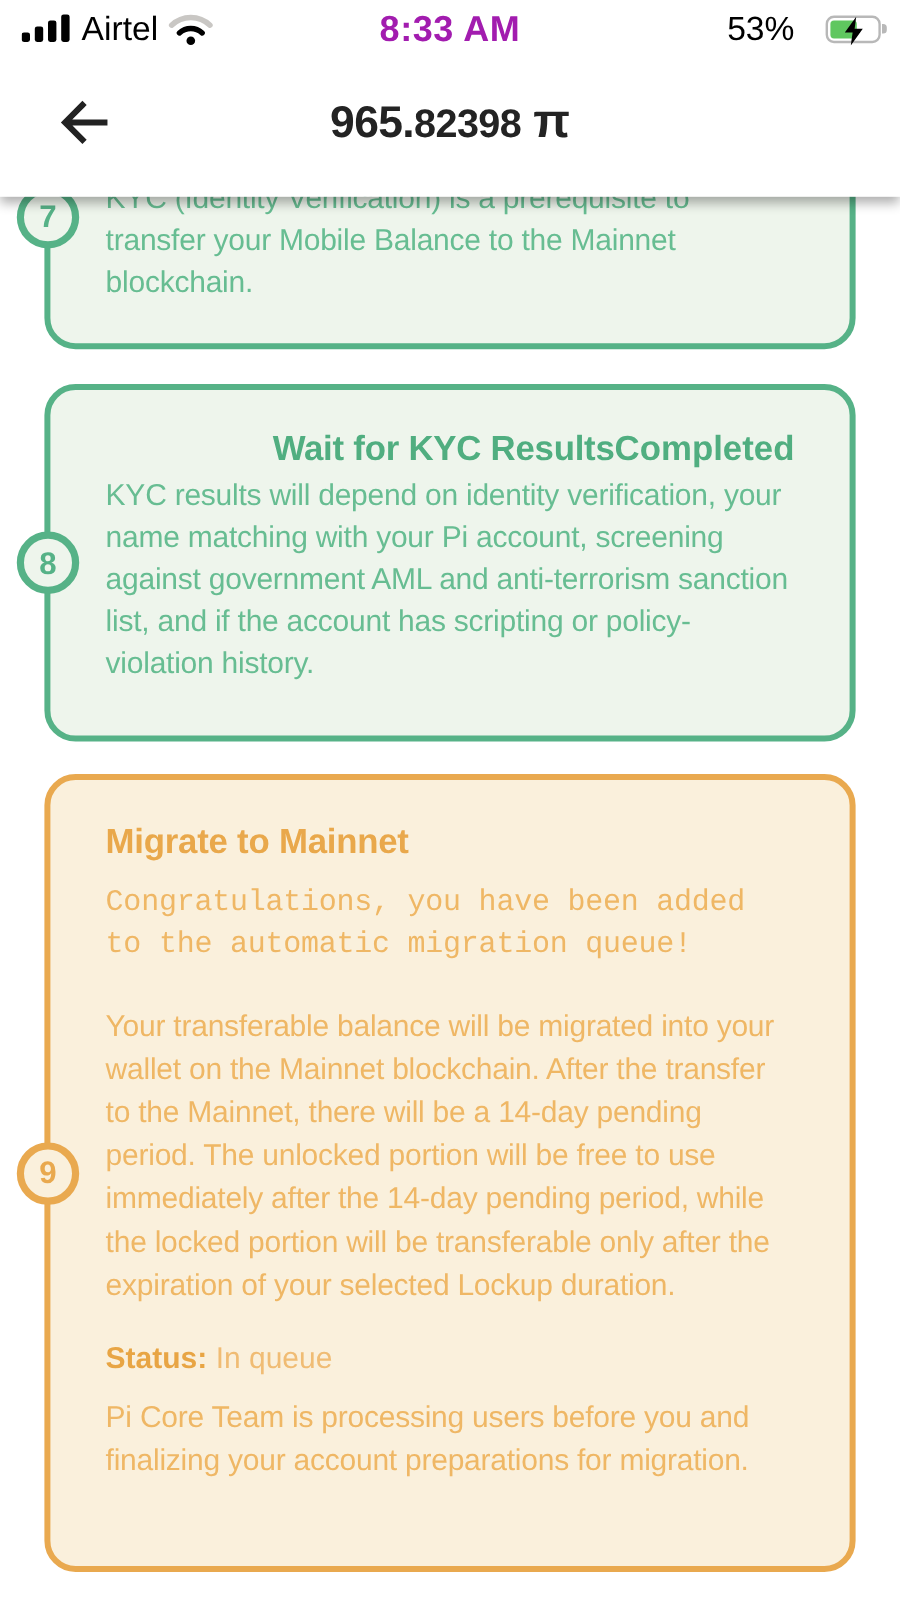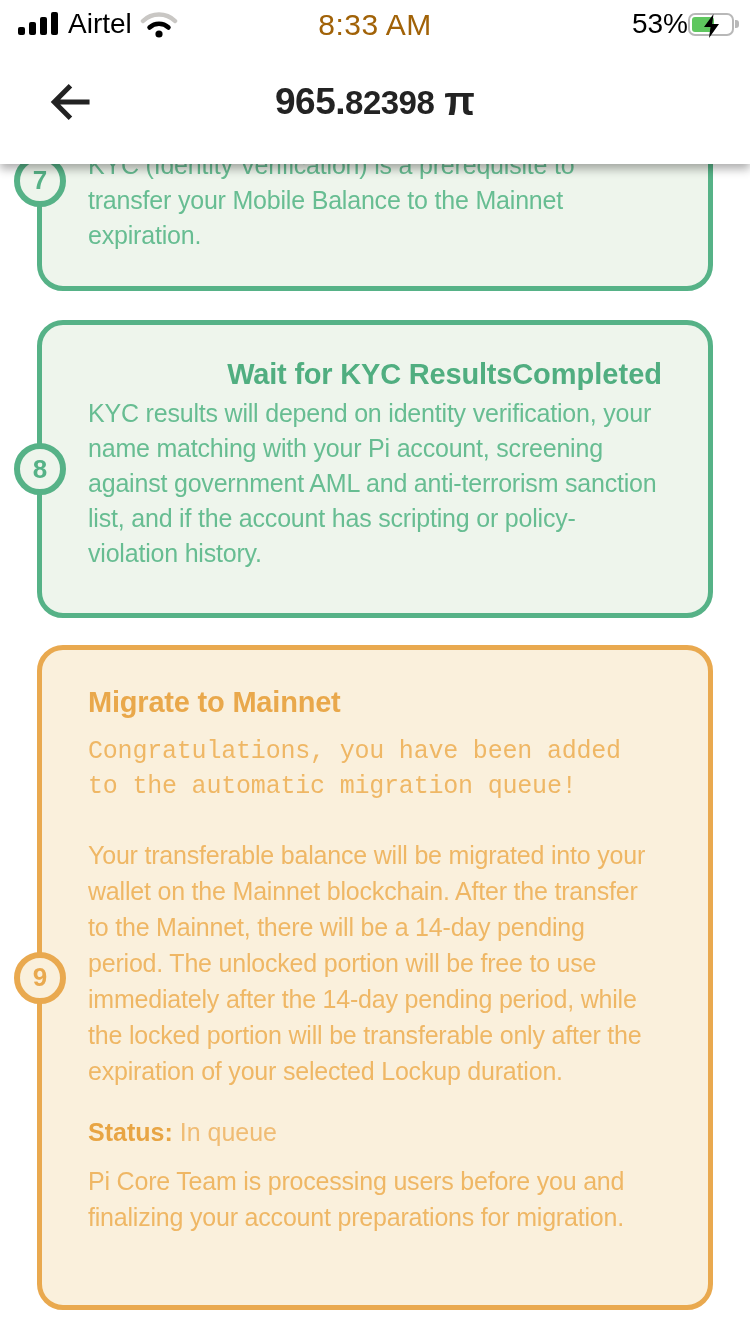--- a/index.html
+++ b/index.html
@@ -15,23 +15,23 @@
     background:#ffffff;z-index:10;
     box-shadow:0 5px 9px rgba(0,0,0,0.32);
   }
   .statusbar{
     position:absolute;top:0;left:0;width:750px;height:55px;
   }
   .sb-left{position:absolute;left:18px;top:8px;display:flex;align-items:center;gap:8px;}
   .sb-carrier{font-size:28px;color:#000;}
   .sb-time{
     position:absolute;top:8px;left:0;width:750px;text-align:center;
-    font-size:30px;font-weight:400;color:#a16207;letter-spacing:.5px;
+    font-size:30px;font-weight:700;color:#a21caf;letter-spacing:.5px;
   }
-  .sb-right{position:absolute;right:16px;top:8px;display:flex;align-items:center;gap:0;}
+  .sb-right{position:absolute;right:16px;top:8px;display:flex;align-items:center;gap:26px;}
   .sb-percent{font-size:28px;color:#000;}
   .battery{position:relative;width:46px;height:23px;border:2.5px solid #b8b8b8;border-radius:7px;box-sizing:border-box;}
   .battery::after{content:"";position:absolute;right:-7px;top:5px;width:4px;height:8px;background:#b8b8b8;border-radius:0 3px 3px 0;}
   .battery-fill{position:absolute;left:2px;top:2px;bottom:2px;border-radius:3px;background:#5fc75f;}
   .bolt{position:absolute;left:13px;top:-1px;z-index:2;}
   
   .header{position:absolute;top:55px;left:0;width:750px;height:93px;}
   .back-btn{position:absolute;left:46px;top:24px;width:48px;height:46px;display:flex;align-items:center;justify-content:center;cursor:pointer;}
   .balance{
     position:absolute;left:0;top:0;width:750px;height:93px;
@@ -81,21 +81,21 @@
 </style>
 </head>
 <body>
 
 <div class="screen">
 
   <div class="content">
 
     <div class="card green" id="card7">
       <div class="num-circle">7</div>
-      <div class="card-body">KYC (Identity Verification) is a prerequisite to transfer your Mobile Balance to the Mainnet expiration.</div>
+      <div class="card-body">KYC (Identity Verification) is a prerequisite to transfer your Mobile Balance to the Mainnet blockchain.</div>
     </div>
 
     <div class="card green" id="card8">
       <div class="num-circle">8</div>
       <div class="card-title-row">
         <div class="card-title">Wait for KYC Results</div>
         <div class="card-status">Completed</div>
       </div>
       <div class="card-body">KYC results will depend on identity verification, your name matching with your Pi account, screening against government AML and anti-terrorism sanction list, and if the account has scripting or policy-violation history.</div>
     </div>

